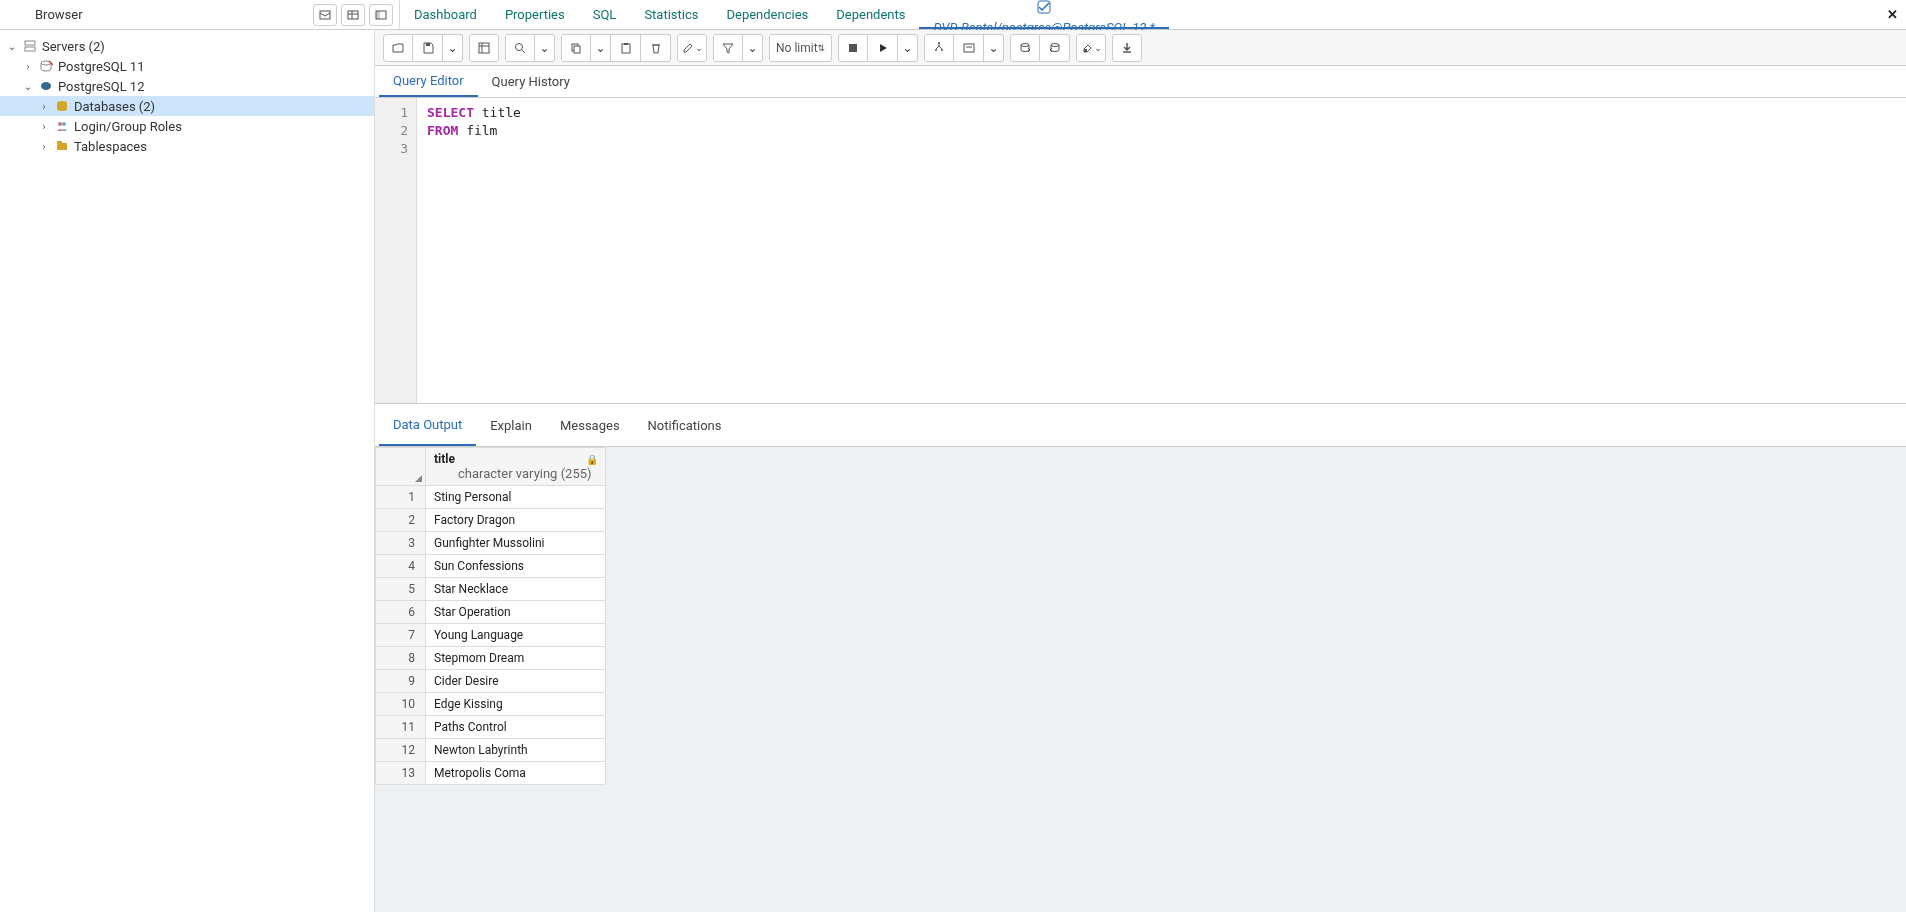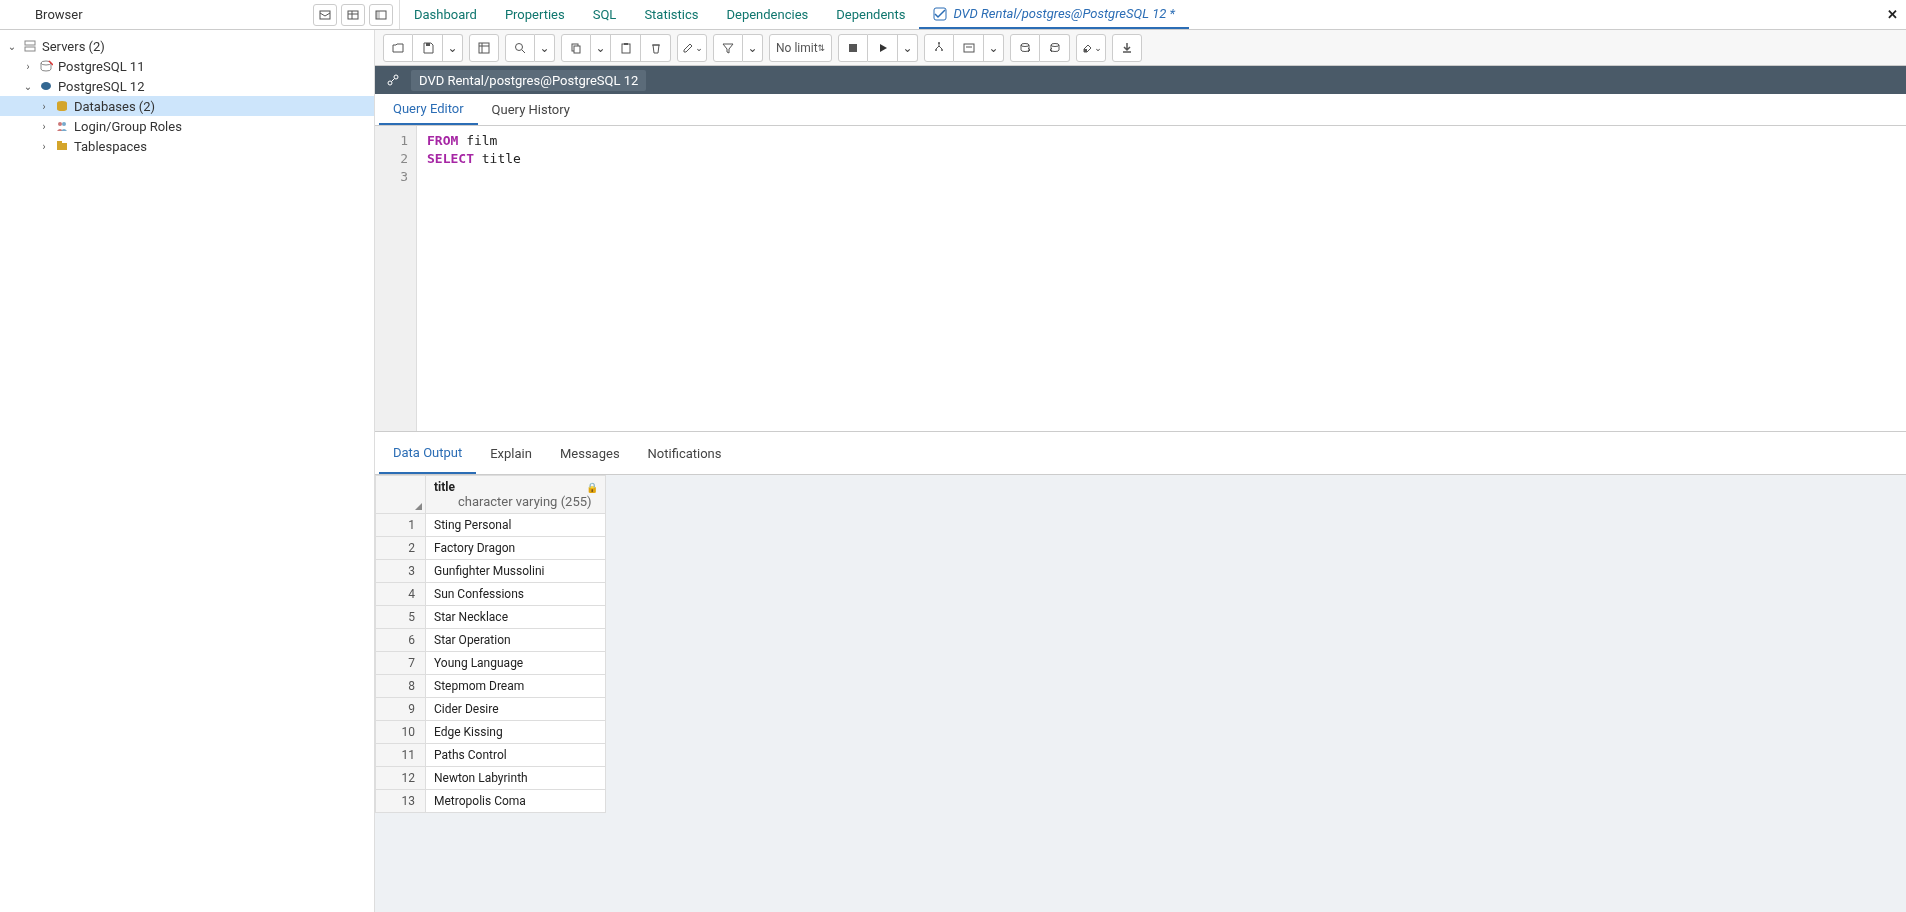--- a/index.html
+++ b/index.html
@@ -4,21 +4,21 @@
 <style>
 * { box-sizing: border-box; margin: 0; padding: 0; }
 body { font-family: -apple-system, BlinkMacSystemFont, "Segoe UI", Roboto, sans-serif; font-size: 13px; color: #222; height: 912px; width: 1906px; overflow: hidden; display: flex; flex-direction: column; }
 .top-row { display: flex; height: 30px; border-bottom: 1px solid #ccc; align-items: stretch; padding-left: 25px; }
 .browser-panel { width: 375px; display: flex; align-items: center; justify-content: space-between; padding: 0 6px 0 10px; border-right: 1px solid #ddd; }
 .browser-title { font-size: 13px; color: #333; }
 .browser-btns { display: flex; gap: 4px; }
 .icon-btn { width: 24px; height: 22px; border: 1px solid #ccc; border-radius: 3px; background: #fff; display: flex; align-items: center; justify-content: center; cursor: pointer; font-size: 11px; color: #555; }
 .tabs-row { flex: 1; display: flex; align-items: stretch; }
 .tab { padding: 0 14px; display: flex; align-items: center; font-size: 13px; color: #0f766e; cursor: pointer; border-right: 0; }
-.tab-special { display: flex; align-items: center; gap: 6px; padding: 0 14px; color: #2b6db5; font-style: italic; border-bottom: 2px solid #2b6db5; }
+.tab-special { display: flex; align-items: center; gap: 6px; padding: 0 14px; color: #2b6db5; font-style: italic; border-bottom: 2px solid #2b6db5; flex-direction: column; }
 .tab-close { margin-left: auto; padding: 0 8px; display: flex; align-items: center; cursor: pointer; font-weight: bold; }
 
 .main-row { flex: 1; display: flex; overflow: hidden; }
 .sidebar { width: 375px; border-right: 1px solid #ddd; padding: 6px 0; overflow-y: auto; }
 .tree-item { display: flex; align-items: center; gap: 4px; padding: 2px 0; cursor: pointer; font-size: 13px; color: #333; }
 .tree-item.selected { background: #cde5fb; }
 .tree-caret { width: 12px; font-size: 10px; color: #555; text-align: center; }
 .tree-icon { width: 16px; height: 16px; display: flex; align-items: center; justify-content: center; font-size: 12px; }
 .indent-0 { padding-left: 6px; }
 .indent-1 { padding-left: 22px; }
@@ -310,43 +310,33 @@
       </div>
       <div class="tb-group">
         <div class="tb-btn">
             <svg width="14" height="14" viewBox="0 0 14 14">
               <path d="M7 2 L7 9 M4 6 L7 9 L10 6 M3 11 L11 11" fill="none" stroke="#555" stroke-width="1.5"></path>
             </svg>
           </div>
       </div>
     </div>
 
-    <div class="conn-bar">
-      <span class="conn-icon">
-        <svg width="16" height="16" viewBox="0 0 16 16">
-            <circle cx="5" cy="11" r="2" fill="none" stroke="#fff"></circle>
-            <circle cx="11" cy="5" r="2" fill="none" stroke="#fff"></circle>
-            <line x1="6.5" y1="9.5" x2="9.5" y2="6.5" stroke="#fff"></line>
-          </svg>
-      </span>
-      <span class="conn-text">DVD Rental/postgres@PostgreSQL 12</span>
-    </div>
 
     <div class="sub-tabs">
       <div class="sub-tab active">Query Editor</div>
       <div class="sub-tab">Query History</div>
     </div>
 
     <div class="editor">
       <div class="gutter">
         <div>1</div>
           <div>2</div>
           <div>3</div>
       </div>
-      <div class="code"><div><span class="kw">FROM</span><span> film</span></div><div><span class="kw">SELECT</span><span> title</span></div></div>
+      <div class="code"><div><span class="kw">SELECT</span><span> title</span></div><div><span class="kw">FROM</span><span> film</span></div></div>
     </div>
 
     <div class="result-tabs">
       <div class="sub-tab active">Data Output</div>
       <div class="sub-tab">Explain</div>
       <div class="sub-tab">Messages</div>
       <div class="sub-tab">Notifications</div>
     </div>
 
     <div class="result-grid">

